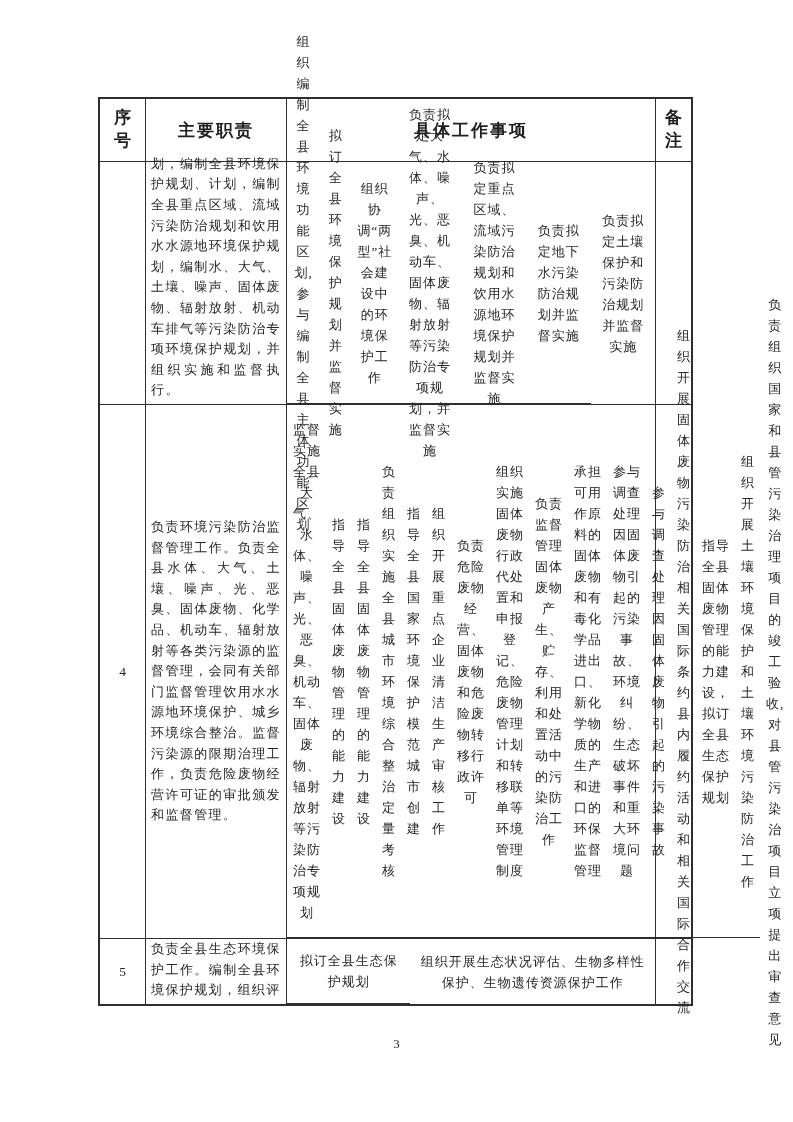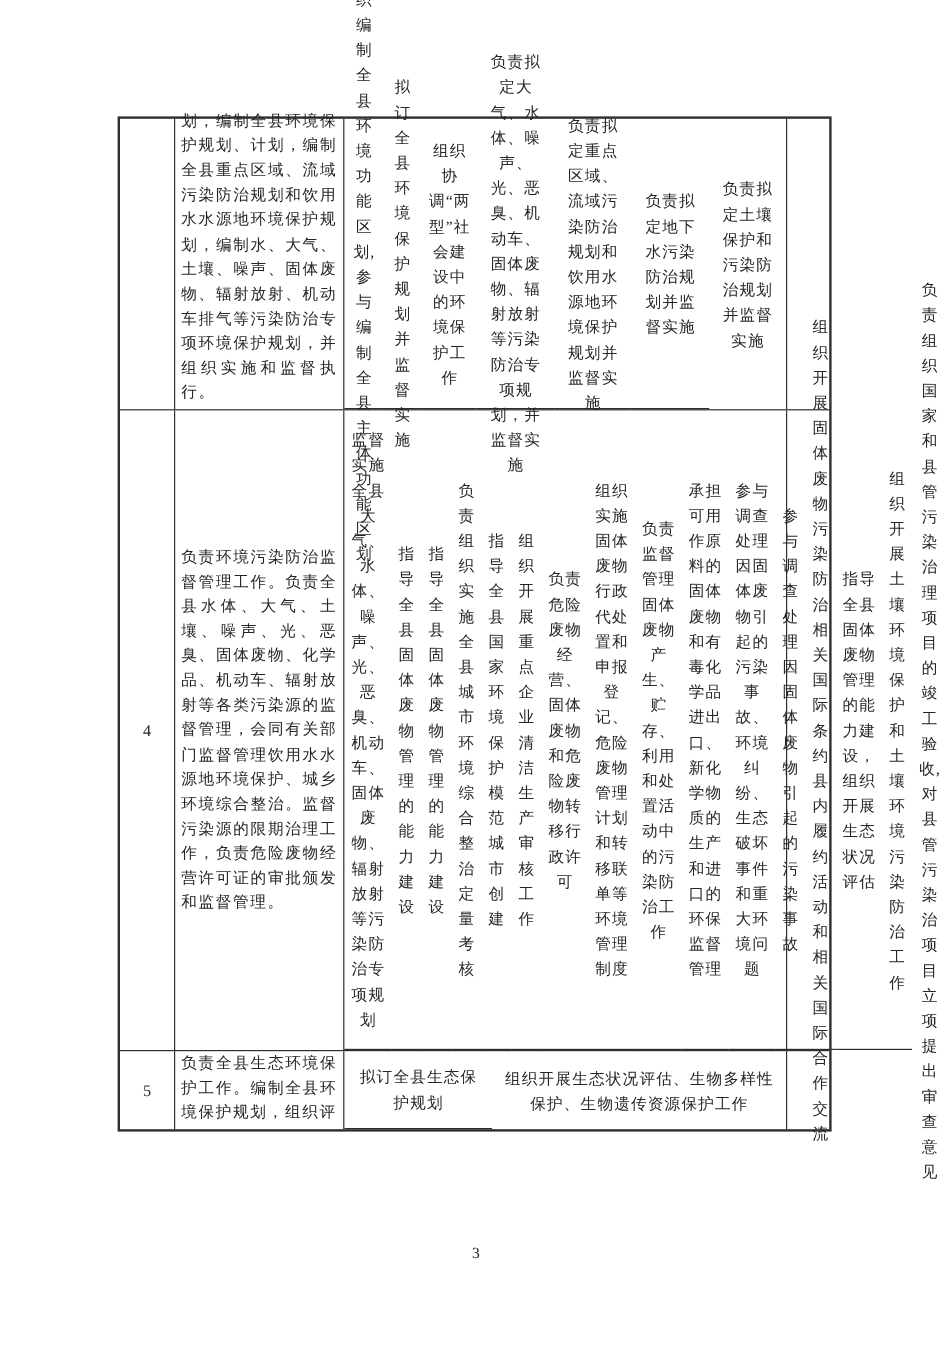--- a/index.html
+++ b/index.html
@@ -50,20 +50,34 @@
     position:absolute;left:0;right:0;top:1036px;text-align:center;
     font-size:13px;color:#1f1f1f;
   }
 </style>
 </head>
 <body>
 
 <div class="page">
   <div class="tbl">
 
+    <div class="row hdr">
+      <div class="c1 vert">
+          <span>序号</span>
+        </div>
+      <div class="c2">
+          <span>主要职责</span>
+        </div>
+      <div class="c3" style="border-right:1px solid #2e2e2e;display:flex;align-items:center;justify-content:center;">
+          <span>具体工作事项</span>
+        </div>
+      <div class="c4 vert" style="display:flex;align-items:center;justify-content:center;">
+          <span>备注</span>
+        </div>
+    </div>
 
     <div class="row r0">
       <div class="c1">
           <span class="num"></span>
         </div>
       <div class="c2">
         <div class="duty-wrap v-top">
             <div class="duty">划，编制全县环境保护规划、计划，编制全县重点区域、流域污染防治规划和饮用水水源地环境保护规划，编制水、大气、土壤、噪声、固体废物、辐射放射、机动车排气等污染防治专项环境保护规划，并组织实施和监督执行。</div>
           </div>
       </div>
@@ -139,21 +153,21 @@
           <div class="item g2">
               <span>参与调查处理因固体废物引起的污染事故、环境纠纷、生态破坏事件和重大环境问题</span>
             </div>
           <div class="item g1">
               <span>参与调查处理因固体废物引起的污染事故</span>
             </div>
           <div class="item g2">
               <span>组织开展固体废物污染防治相关国际条约县内履约活动和相关国际合作交流</span>
             </div>
           <div class="item g2">
-              <span>指导全县固体废物管理的能力建设，组织开展生态状况评估</span>
+              <span>指导全县固体废物管理的能力建设，拟订全县生态保护规划</span>
             </div>
           <div class="item g1">
               <span>组织开展土壤环境保护和土壤环境污染防治工作</span>
             </div>
           <div class="item g2">
               <span>负责组织国家和县管污染治理项目的竣工验收,对县管污染治项目立项提出审查意见</span>
             </div>
         </div>
       </div>
       <div class="c4"><span></span></div>

